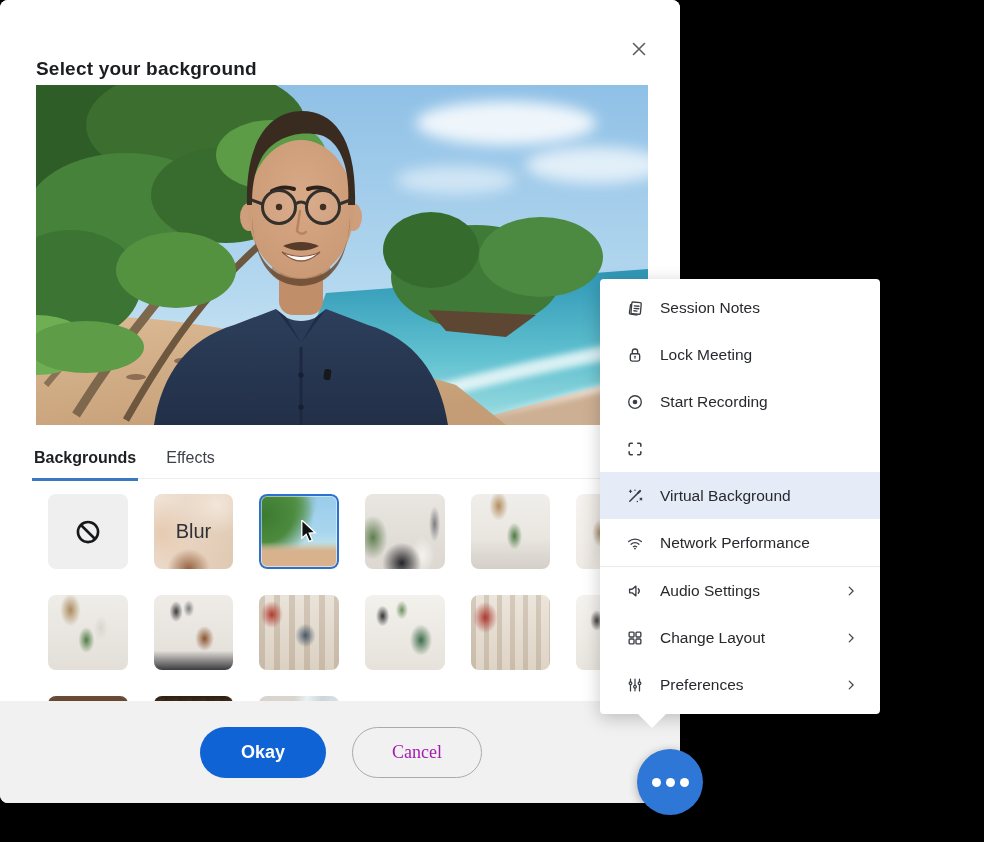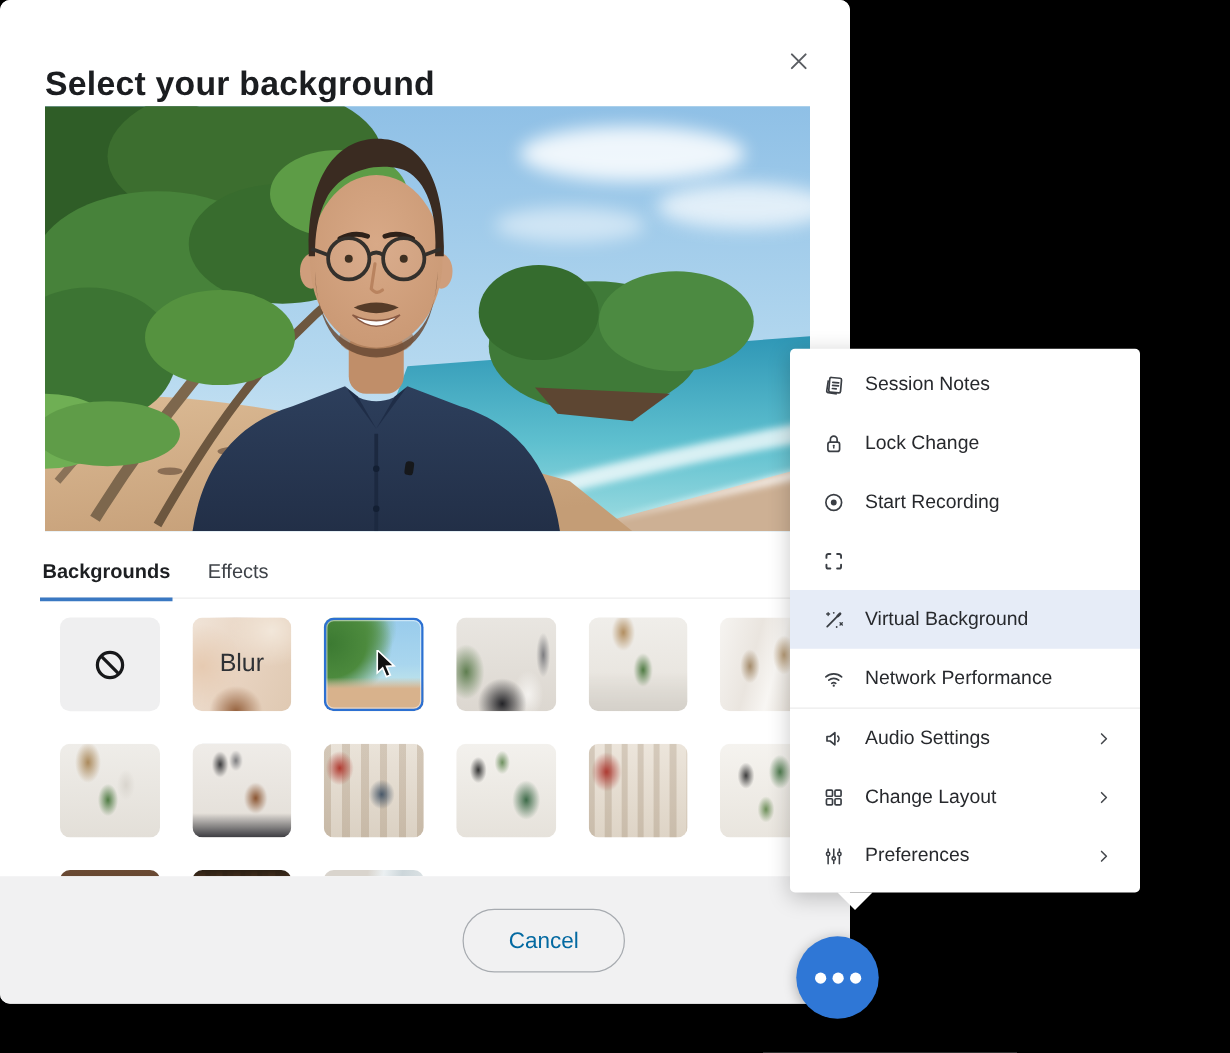--- a/index.html
+++ b/index.html
@@ -3,21 +3,21 @@
 <meta charset="utf-8">
 <style>
   html,body{margin:0;padding:0;background:#000;}
   body{width:984px;height:842px;overflow:hidden;font-family:"Liberation Sans",sans-serif;}
   .stage{position:relative;width:984px;height:842px;background:#000;}
 
   
   .dialog{position:absolute;left:0;top:0;width:680px;height:803px;background:#fff;
     border-radius:8px;overflow:hidden;z-index:10;box-shadow:0 0 0 1px rgba(0,0,0,.05);}
   .dialog-content{position:relative;width:680px;height:701px;background:#fff;overflow:hidden;}
-  .dialog-title{position:absolute;left:36px;top:34px;font-size:27px;font-weight:700;color:#1b1d20;letter-spacing:.2px;}
+  .dialog-title{position:absolute;left:36px;top:45px;font-size:19px;font-weight:700;color:#1b1d20;letter-spacing:.2px;}
   .close-btn{position:absolute;right:28px;top:36px;width:26px;height:26px;background:none;border:none;cursor:pointer;
     display:flex;align-items:center;justify-content:center;color:#5b5e63;padding:0;}
   .preview{position:absolute;left:36px;top:85px;width:612px;height:340px;overflow:hidden;background:#a9d0e8;}
   .preview svg{display:block;}
 
   
   .tabs{position:absolute;left:32px;top:441px;width:608px;height:37px;border-bottom:1px solid #ededed;display:flex;gap:26px;}
   .tab{font-size:16px;color:#3e4248;padding:8px 2px 0 2px;cursor:pointer;height:29px;}
   .tab.active{font-weight:700;color:#1d1f22;border-bottom:3px solid #3a78c2;}
 
@@ -96,25 +96,25 @@
     repeating-linear-gradient(90deg,#5c3e29 0 5px,#70492f 5px 10px,#4b3322 10px 14px),
     linear-gradient(#3c2c1d,#2f2317);}
   .t-office-glass{background:
     radial-gradient(14% 24% at 22% 40%,#57575b 0%,rgba(87,87,91,0) 70%),
     linear-gradient(100deg,#d9d4cd 0%,#d9d4cd 38%,#ebf0f2 52%,#ccd6da 68%,#e6eaeb 100%);}
 
   
   .dialog-footer{position:absolute;left:0;top:701px;width:680px;height:102px;background:#f1f1f2;}
   .btn-okay{position:absolute;left:200px;top:26px;width:126px;height:51px;border-radius:26px;border:none;
     background:var(--accent,#0f63d4);color:#fff;font-size:18px;font-weight:700;cursor:pointer;font-family:inherit;}
-  .btn-cancel{position:absolute;left:370px;top:26px;width:130px;height:51px;border-radius:26px;
-    background:transparent;border:1.5px solid #a7abb0;color:#0369a1;font-size:18px;cursor:pointer;font-family:Liberation Sans, sans-serif;}
-
-  
-  .menu{position:absolute;left:632px;top:279px;width:280px;z-index:30;background:#fff;border-radius:4px;
+  .btn-cancel{position:absolute;left:352px;top:26px;width:130px;height:51px;border-radius:26px;
+    background:transparent;border:1.5px solid #a7abb0;color:#a21caf;font-size:18px;cursor:pointer;font-family:Liberation Serif, serif;}
+
+  
+  .menu{position:absolute;left:600px;top:279px;width:280px;z-index:30;background:#fff;border-radius:4px;
     box-shadow:0 4px 18px rgba(0,0,0,.22);padding:5px 0 6px 0;}
   .menu::after{content:"";position:absolute;left:38px;top:100%;width:0;height:0;
     border:14px solid transparent;border-top:14px solid #fff;border-bottom:none;}
   .menu-item{display:flex;align-items:center;height:47px;padding:0 22px 0 26px;font-size:15.5px;
     color:#27292d;cursor:pointer;}
   .menu-item.highlighted{background:var(--highlight,#e6ecf7);justify-content:space-between;}
   .mi-icon{width:18px;height:18px;margin-right:16px;flex:none;color:#3a3e44;display:flex;align-items:center;}
   .mi-icon svg{width:18px;height:18px;}
   .mi-label{flex:1;}
   .chevron{width:14px;height:14px;color:#44474c;display:flex;align-items:center;}
@@ -278,20 +278,21 @@
           <div class="thumb t-frames-green"></div>
           <div class="thumb t-shelf-red2"></div>
           <div class="thumb t-frames-white"></div>
           <div class="thumb t-ornate-hall"></div>
           <div class="thumb t-library-books"></div>
           <div class="thumb t-office-glass"></div>
         </div>
     </div>
 
     <div class="dialog-footer">
+      <button class="btn-okay">Okay</button>
       <button class="btn-cancel">Cancel</button>
     </div>
   </div>
 
   <div class="menu" id="menu-panel">
       <div class="menu-item">
         <span class="mi-icon">
           <svg viewBox="0 0 20 20" fill="none" stroke="currentColor" stroke-width="1.5">
             <rect x="6" y="3.6" width="10.5" height="13" rx="1.4" transform="rotate(5 11 10)"></rect>
             <path d="M9.2 7.6l5.2.45M9 10.4l5.2.45M8.8 13.1l3.4.3" stroke-linecap="round"></path>
@@ -302,21 +303,21 @@
       </div>
       <div class="menu-item">
         <span class="mi-icon">
           <svg viewBox="0 0 20 20" fill="none" stroke="currentColor" stroke-width="1.5">
             <rect x="4.8" y="8.6" width="10.4" height="8.2" rx="2"></rect>
             <path d="M7 8.6V6.3a3 3 0 0 1 6 0v2.3"></path>
             <circle cx="10" cy="11.8" r="1" fill="currentColor" stroke="none"></circle>
             <path d="M10 12.6v1.7" stroke-width="1.3"></path>
           </svg>
         </span>
-        <span class="mi-label">Lock Change</span>
+        <span class="mi-label">Lock Meeting</span>
       </div>
       <div class="menu-item">
         <span class="mi-icon">
           <svg viewBox="0 0 20 20" fill="none" stroke="currentColor" stroke-width="1.5">
             <circle cx="10" cy="10" r="7"></circle>
             <circle cx="10" cy="10" r="2.6" fill="currentColor" stroke="none"></circle>
           </svg>
         </span>
         <span class="mi-label">Start Recording</span>
       </div>

